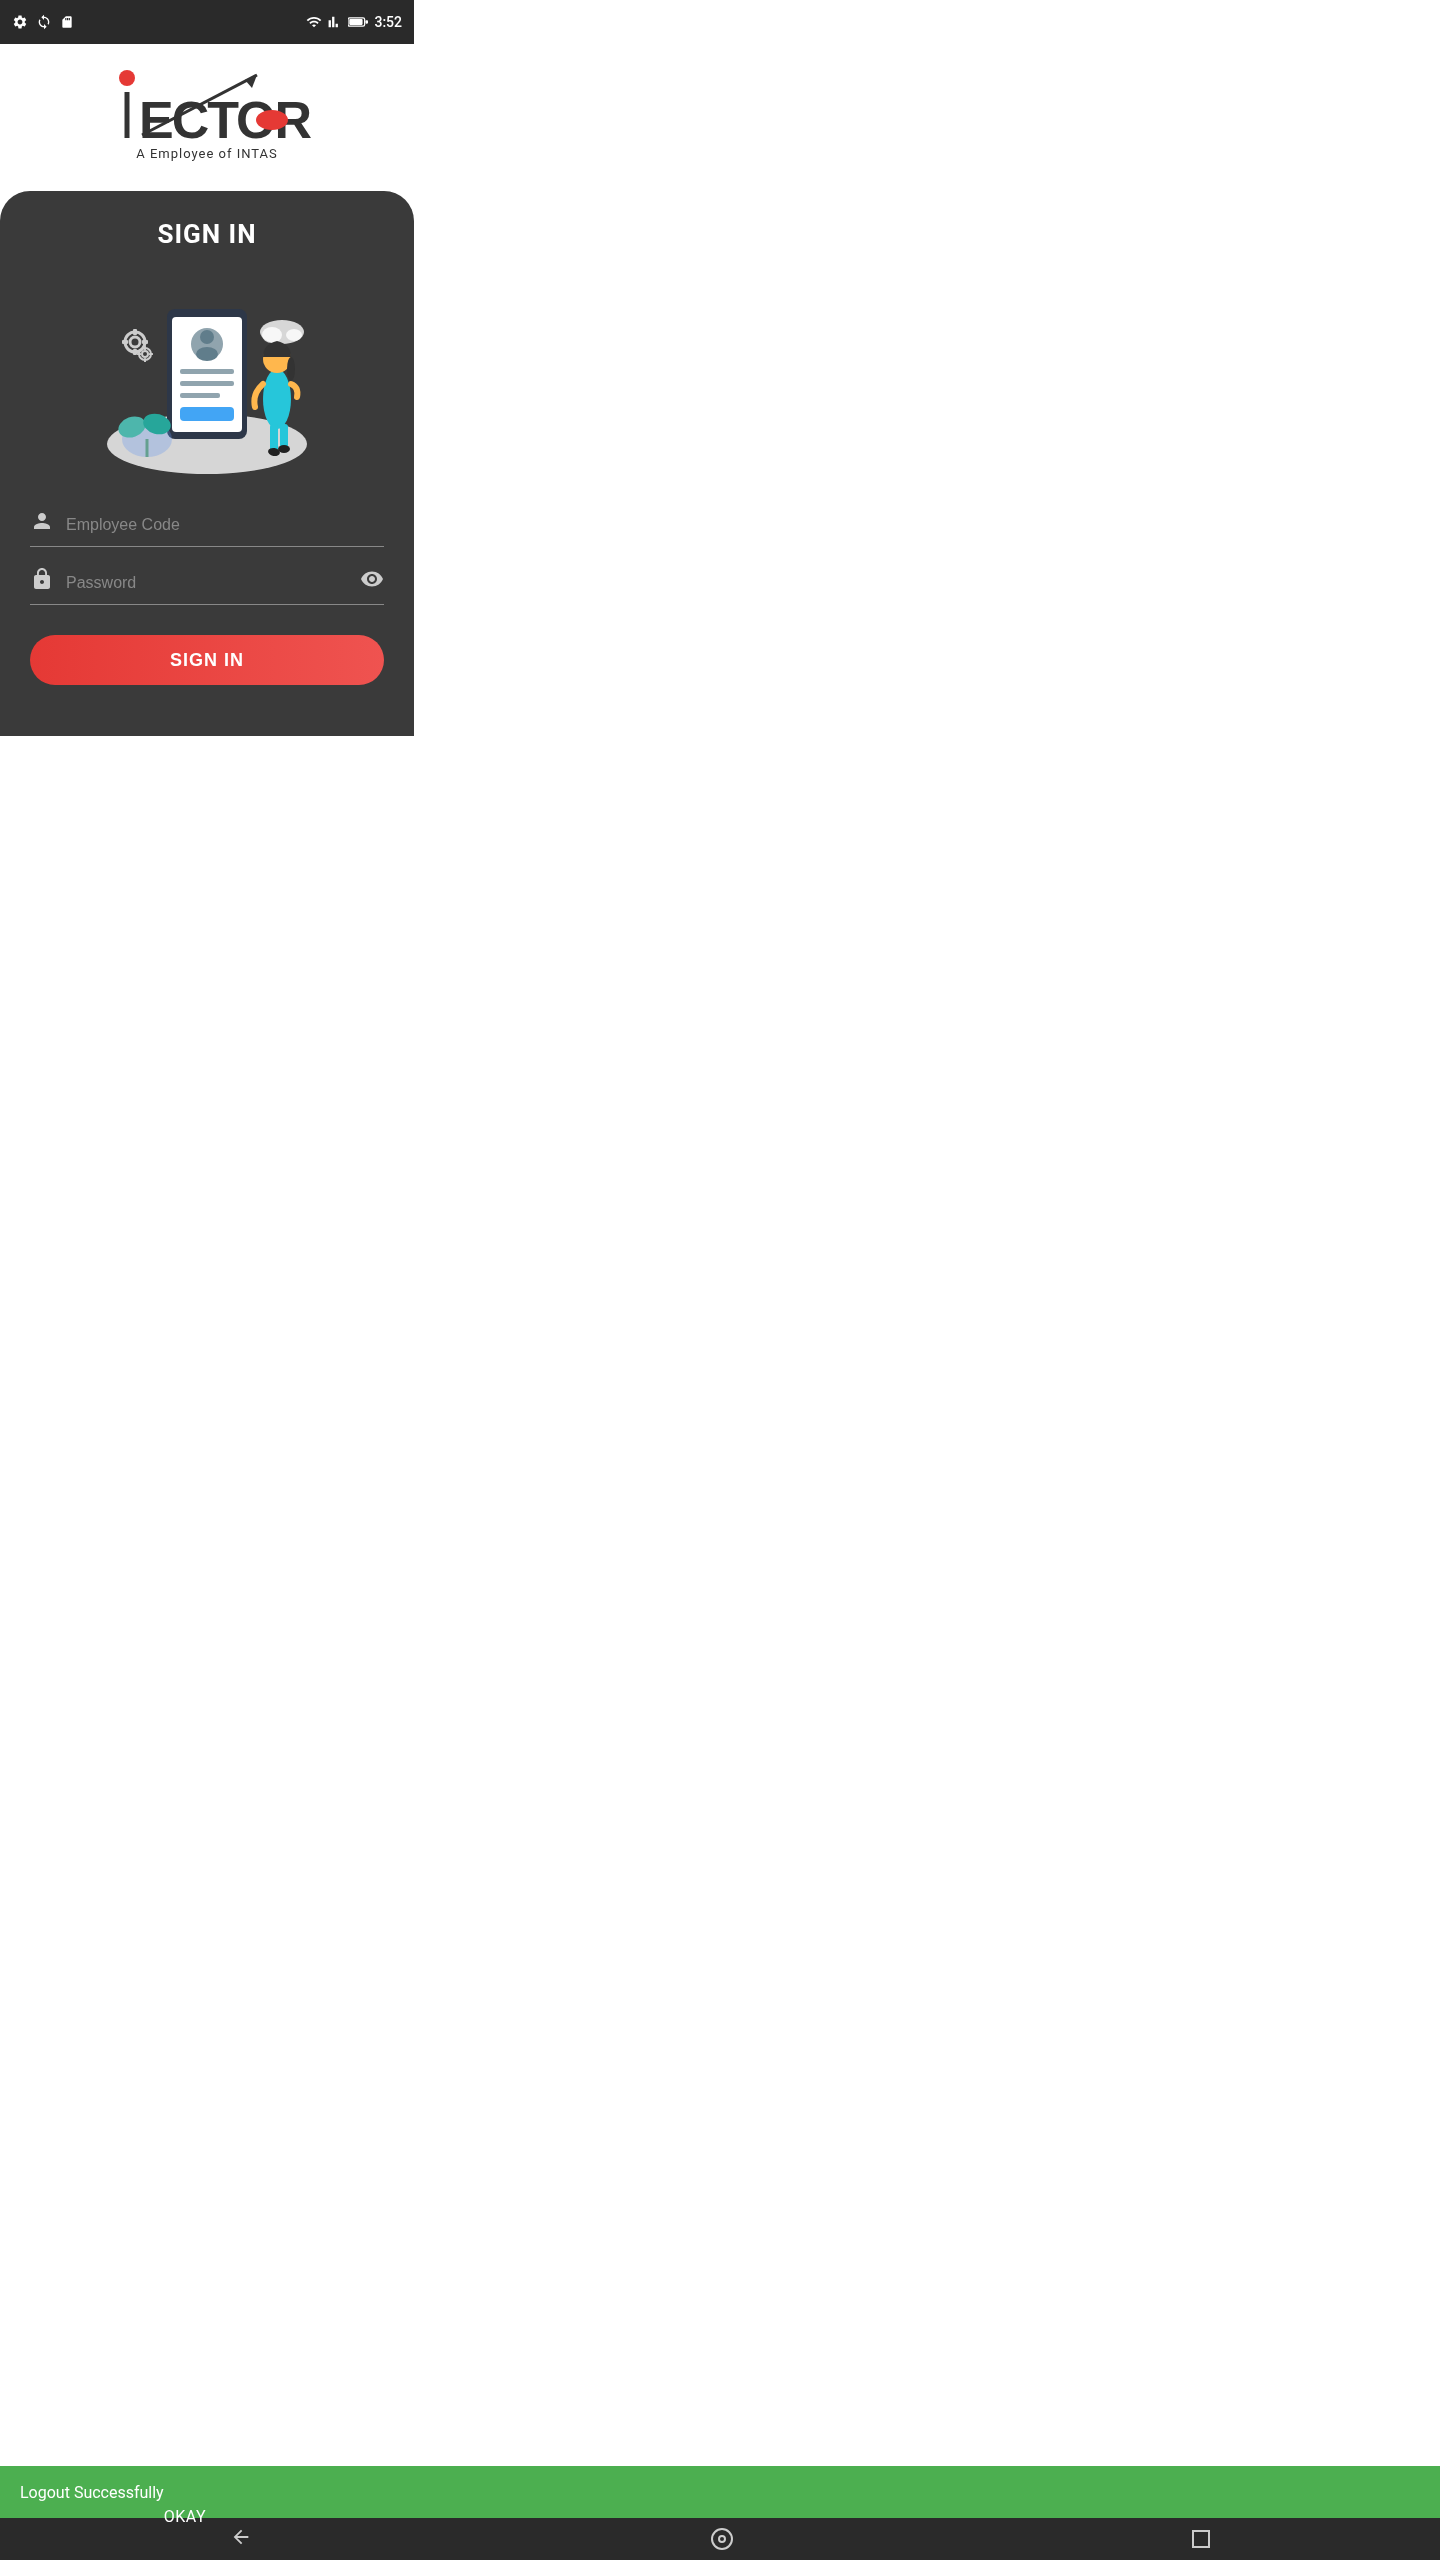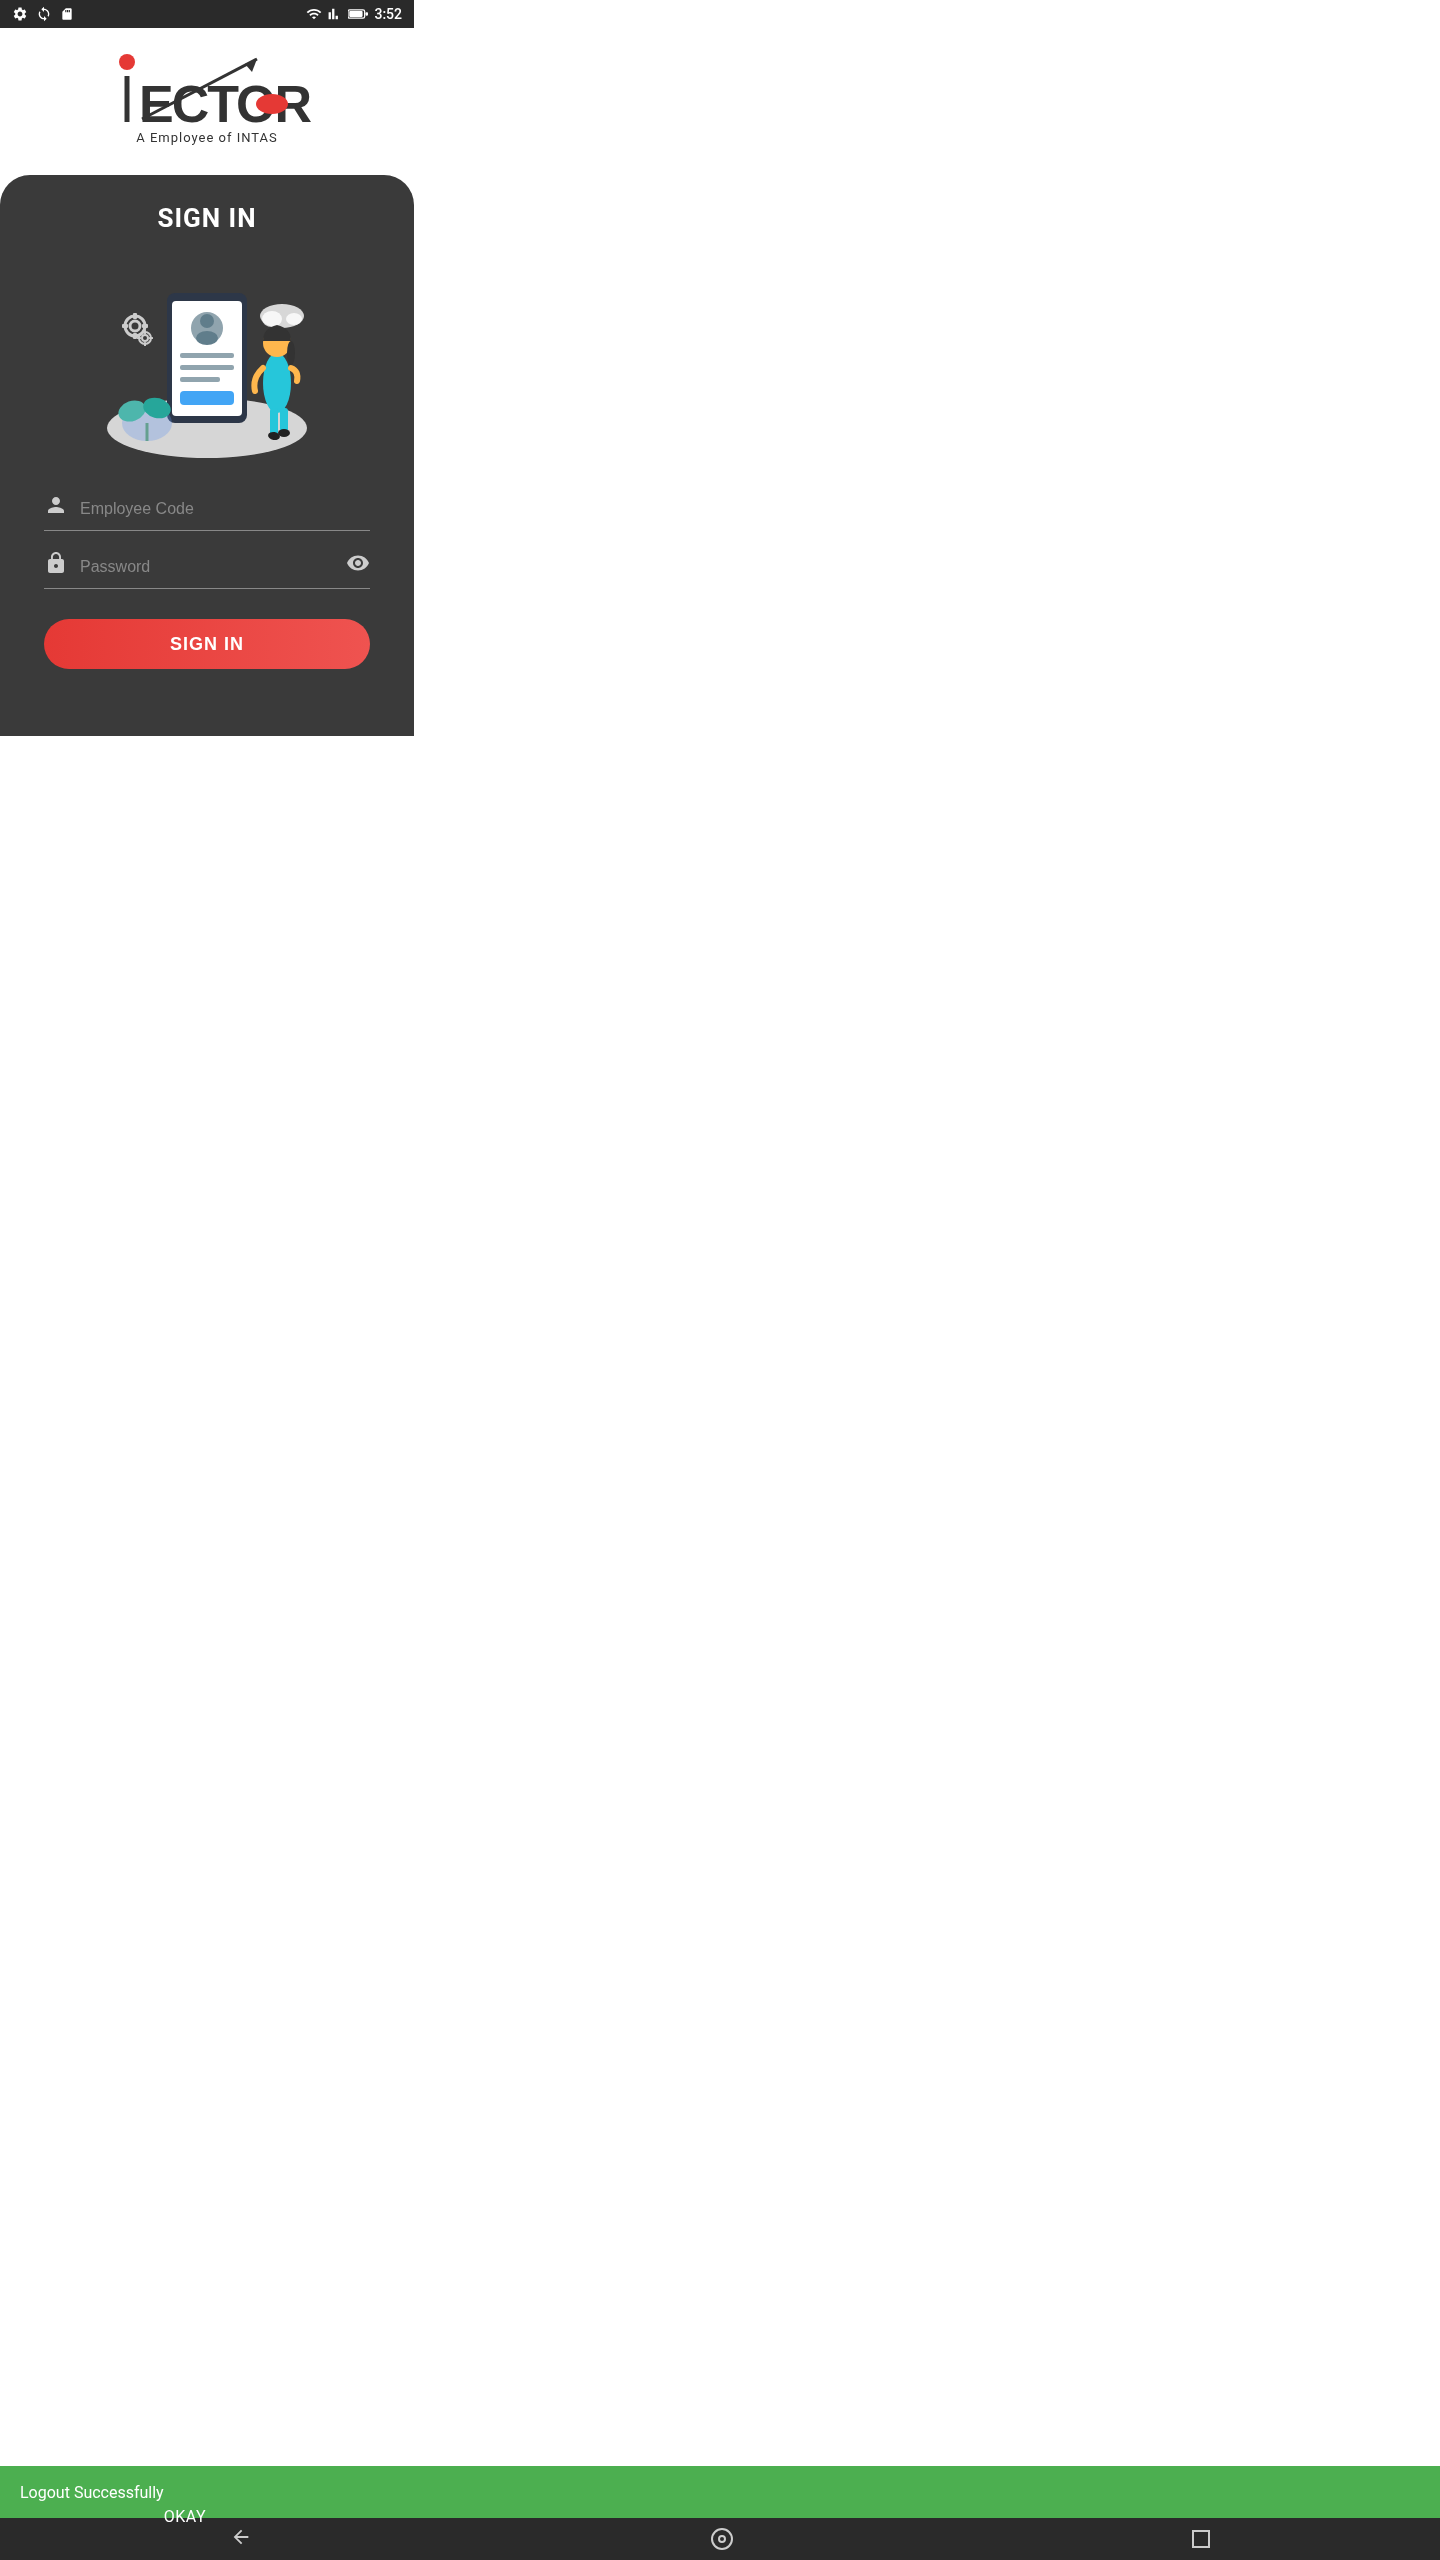--- a/index.html
+++ b/index.html
@@ -15,21 +15,21 @@
       font-family: 'Roboto', Arial, sans-serif;
       display: flex;
       flex-direction: column;
       overflow: hidden;
       position: relative;
     }
 
     
     .status-bar {
       background: #2a2a2a;
-      height: 28px;
+      height: 44px;
       display: flex;
       align-items: center;
       justify-content: space-between;
       padding: 0 12px;
       flex-shrink: 0;
     }
 
     .status-bar-left {
       display: flex;
       align-items: center;
@@ -73,21 +73,21 @@
     }
 
     
     .dark-card {
       background: #3a3a3a;
       border-radius: 30px 30px 0 0;
       flex: 1;
       display: flex;
       flex-direction: column;
       align-items: center;
-      padding: 0 14px 20px;
+      padding: 0 0 20px;
       position: relative;
     }
 
     .sign-in-title {
       color: #ffffff;
       font-size: 26px;
       font-weight: 700;
       margin-top: 28px;
       letter-spacing: 1px;
       text-align: center;

